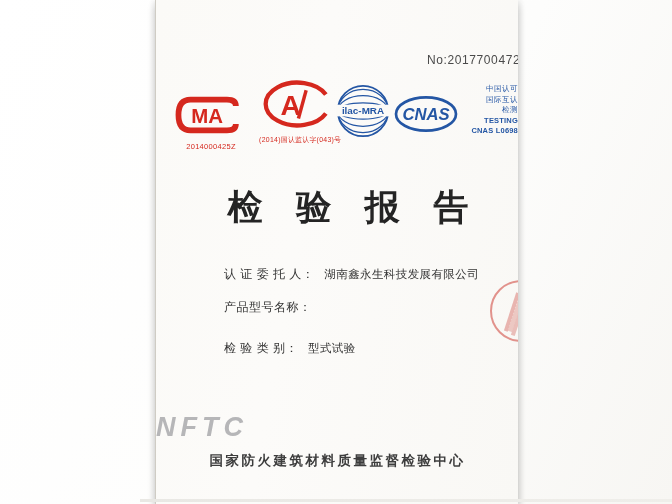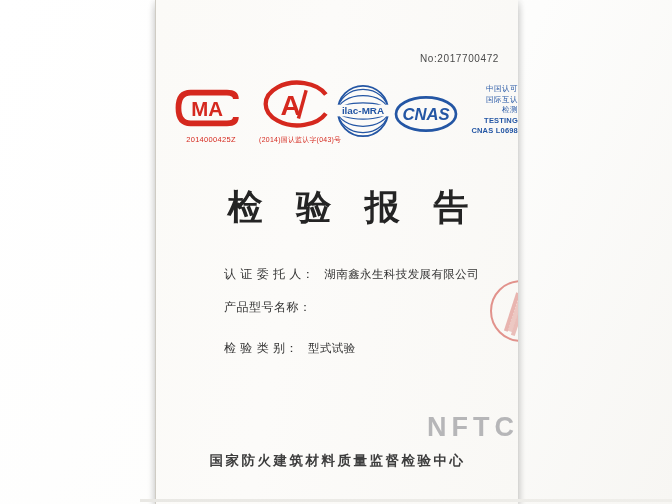--- a/index.html
+++ b/index.html
@@ -11,26 +11,26 @@
   }
   .scene { position:absolute; inset:0; background:linear-gradient(115deg,#ffffff 0%,#fdfdfc 60%,#f7f6f3 100%); }
   .paper {
     position:absolute; left:155px; top:0; width:363px; height:504px;
     background:linear-gradient(100deg,#fbfaf7 0%, #fcfbf9 40%, #f9f8f5 100%);
     border-left:1px solid #cfccc4;
     box-shadow:-3px 0 4px rgba(0,0,0,0.05), 3px 0 5px rgba(0,0,0,0.07), 0 6px 8px rgba(0,0,0,0.18);
     overflow:hidden;
   }
   .report-no {
-    position:absolute; left:264px; top:53px;
-    font-size:10px; color:#4a4a4a; letter-spacing:0.6px;
+    position:absolute; left:271px; top:53px;
+    font-size:12px; color:#4a4a4a; letter-spacing:0.6px;
   }
   .marks-row { position:absolute; left:0; top:78px; width:363px; height:62px; }
   .mark { position:absolute; text-align:center; }
-  .mark-cma   { left:18px;  top:10px; width:74px; }
+  .mark-cma   { left:18px;  top:17px; width:74px; }
   .mark-cal   { left:100px; top:2px;  width:78px; }
   .mark-ilac  { left:180px; top:6px;  width:54px; }
   .mark-cnas  { left:238px; top:17px; width:64px; }
   .caption { font-size:7.5px; color:#d5281e; margin-top:3px; white-space:nowrap; letter-spacing:0.3px; }
   .caption-cal { transform:scale(0.92); }
   .cnas-text { position:absolute; left:296px; top:6px; width:66px; text-align:right; color:#2456a4; }
   .cnas-text div { font-size:7.5px; line-height:10.5px; letter-spacing:0.5px; }
   .cnas-text .en { font-weight:bold; letter-spacing:0.2px; }
   .title {
     position:absolute; top:184px; left:0; width:363px;
@@ -49,22 +49,22 @@
   .stamp {
     position:absolute; left:334px; top:280px; width:62px; height:62px;
     border:2px solid rgba(206,62,52,0.55); border-radius:50%;
   }
   .stamp i {
     position:absolute; left:18px; top:10px; width:4px; height:40px;
     background:rgba(200,55,45,0.35); transform:rotate(18deg);
     box-shadow:8px 2px 0 rgba(200,55,45,0.3), 4px -1px 0 rgba(200,55,45,0.25);
   }
   .nftc {
-    position:absolute; top:412px; left:0; width:363px; text-align:right;
-    font-size:27px; font-weight:700; 
+    position:absolute; top:412px; left:0; width:363px; text-align:left;
+    font-size:27px; font-weight:700; font-style:italic;
     color:#b6b6b8; letter-spacing:5px;
   }
   .org {
     position:absolute; top:452px; left:0; width:363px; text-align:center;
     font-size:13.5px; font-weight:600; color:#3d3d3d; letter-spacing:2.5px;
   }
   svg text { font-family:"Liberation Sans", sans-serif; }
   .bottom-shade { position:absolute; left:140px; top:499px; width:532px; height:3px; background:linear-gradient(90deg, #e9e8e4, #efeeea); }
 </style>
 </head>

